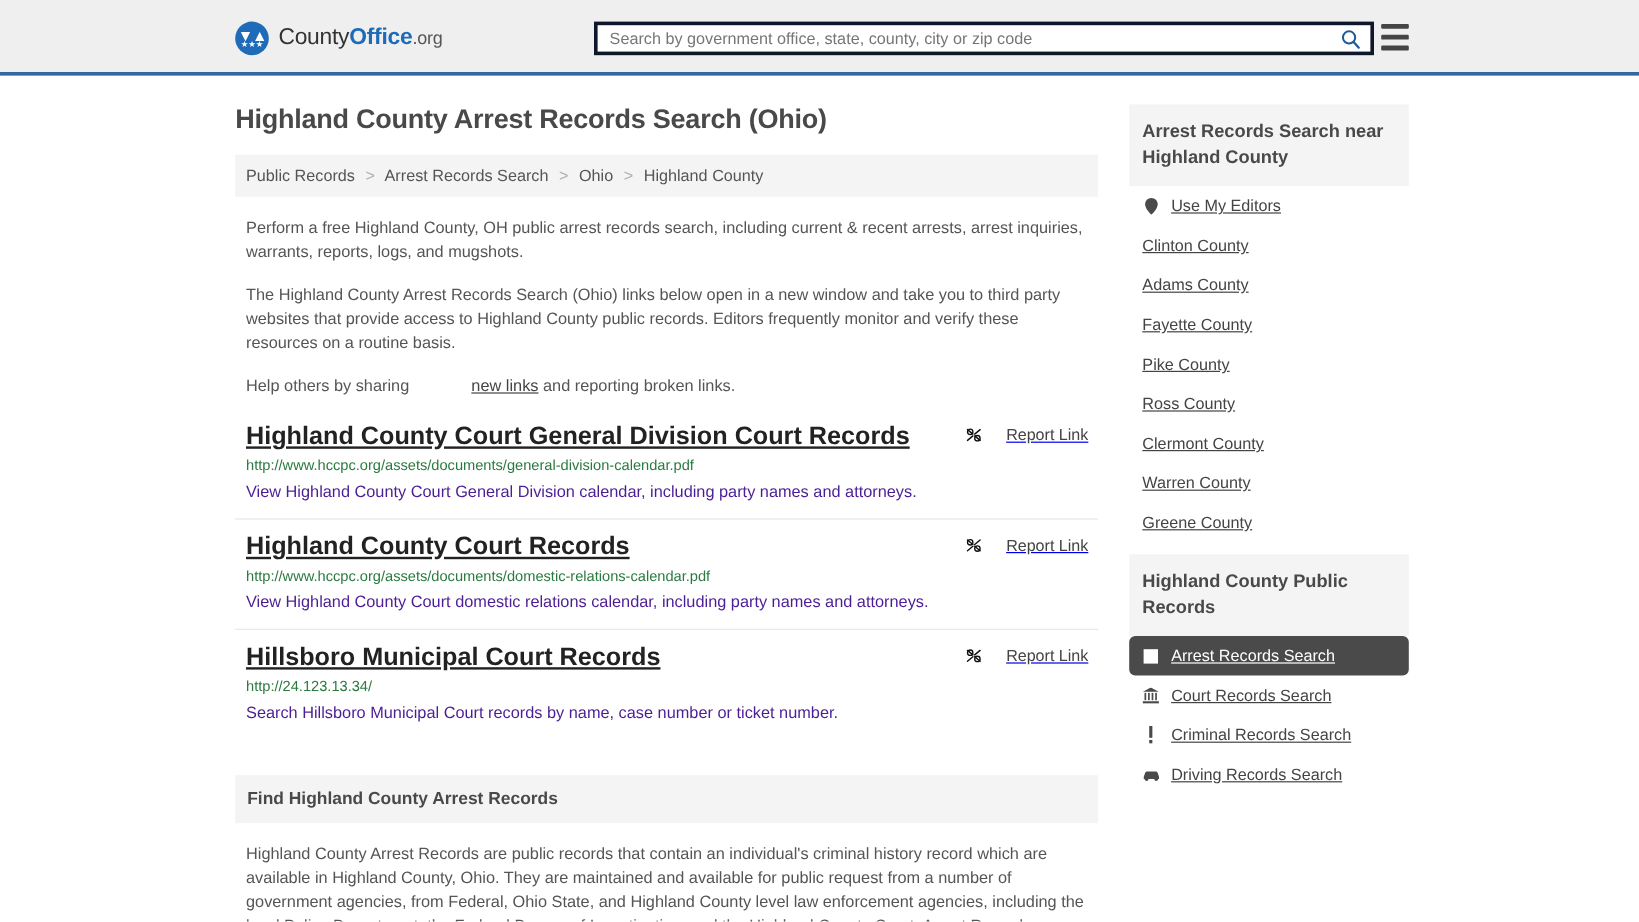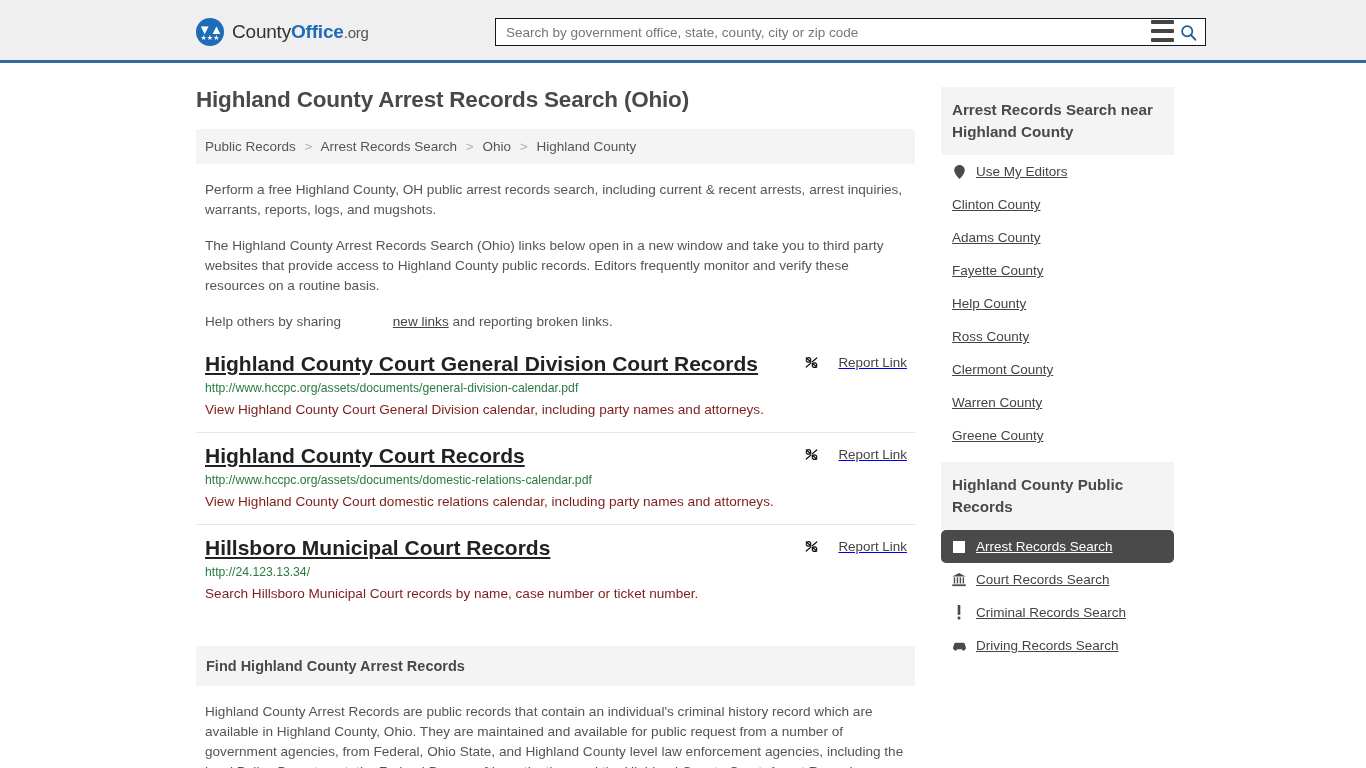--- a/index.html
+++ b/index.html
@@ -59,24 +59,24 @@
     white-space: nowrap;
   }
   .brand-text .b-office { color: #1e6bb8; font-weight: bold; }
   .brand-text .b-county { color: #333333; }
   .brand-text .b-org { color: #555555; font-size: 15px; }
 
   .search-wrap {
     position: absolute;
     left: 495px;
     top: 18px;
-    width: 711px;
+    width: 650px;
     height: 28px;
     background: #ffffff;
-    border: 1px solid #0f172a;
+    border: 3px solid #0f172a;
     display: flex;
     align-items: center;
   }
   .search-input {
     flex: 1;
     border: none;
     outline: none;
     font-family: "Liberation Sans", sans-serif;
     font-size: 13.5px;
     color: #333;
@@ -177,21 +177,21 @@
   .result-url {
     display: block;
     font-size: 12.2px;
     color: #2a7a3f;
     margin-top: 6px;
     line-height: 16px;
     text-decoration: none;
   }
   .result-desc {
     font-size: 13.6px;
-    color: #7f1d1d;
+    color: #4c1d95;
     margin-top: 4px;
     line-height: 20px;
   }
 
   
   .section-head {
     background: #f4f4f4;
     padding: 12px 10px 12px 10px;
     font-size: 14.5px;
     font-weight: bold;
@@ -376,21 +376,21 @@
       <li class="side-item">
         <a href="#">Clinton County</a>
       </li>
       <li class="side-item">
         <a href="#">Adams County</a>
       </li>
       <li class="side-item">
         <a href="#">Fayette County</a>
       </li>
       <li class="side-item">
-        <a href="#">Help County</a>
+        <a href="#">Pike County</a>
       </li>
       <li class="side-item">
         <a href="#">Ross County</a>
       </li>
       <li class="side-item">
         <a href="#">Clermont County</a>
       </li>
       <li class="side-item">
         <a href="#">Warren County</a>
       </li>

